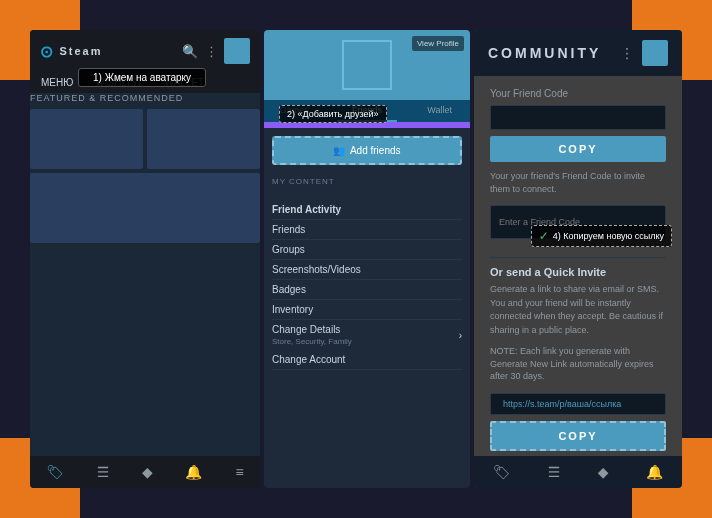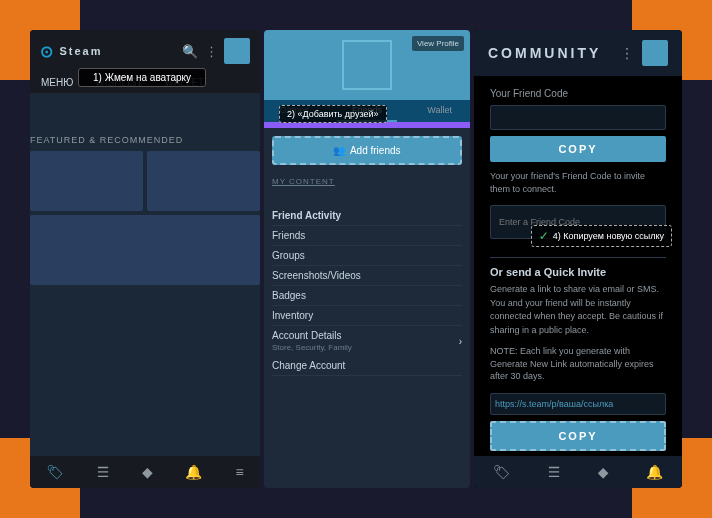--- a/index.html
+++ b/index.html
@@ -111,21 +111,20 @@
       color: #fff;
       font-size: 10px;
       padding: 3px 14px;
       border-radius: 3px;
       white-space: nowrap;
       z-index: 20;
       border: 1px solid #555;
     }
 
     .steam-content {
-      margin-top: 42px;
     }
 
     .featured-label {
       color: #8f98a0;
       font-size: 9px;
       letter-spacing: 1px;
       margin-bottom: 6px;
     }
 
     .featured-grid {
@@ -252,22 +251,21 @@
     }
 
     .my-content-section {
       padding: 4px 8px;
     }
 
     .my-content-label {
       color: #6a7d8f;
       font-size: 8px;
       letter-spacing: 1px;
-      margin-bottom: 20px;
-      text-decoration: underline;
+      margin-bottom: 14px;
     }
 
     .content-item {
       color: #c7d5e0;
       font-size: 10px;
       padding: 4px 0;
       cursor: pointer;
       border-bottom: 1px solid rgba(255,255,255,0.05);
     }
     .content-item.bold { font-weight: bold; }
@@ -283,21 +281,21 @@
     }
 
     .account-item small {
       font-size: 8px;
       color: #6a7d8f;
     }
 
     
     .community-panel {
       flex: 1;
-      background: #000000;
+      background: #404040;
       border-radius: 4px;
       overflow: hidden;
       position: relative;
     }
 
     .community-header {
       background: #141d2b;
       padding: 10px 14px;
       display: flex;
       align-items: center;
@@ -421,21 +419,21 @@
     .check-icon {
       color: #4abe6e;
       font-size: 12px;
     }
 
     .link-url {
       width: 100%;
       background: #0f1923;
       border: 1px solid #2a3a4a;
       color: #4a9bbe;
-      padding: 5px 4px;
+      padding: 5px 12px;
       font-size: 9px;
       border-radius: 2px;
       margin-bottom: 6px;
     }
 
     .copy-btn-2 {
       width: 100%;
       background: #4a9bbe;
       color: #fff;
       font-size: 11px;
@@ -558,21 +556,21 @@
     <div class="my-content-section">
       <div class="my-content-label">MY CONTENT</div>
       <div class="content-item bold">Friend Activity</div>
       <div class="content-item">Friends</div>
       <div class="content-item">Groups</div>
       <div class="content-item">Screenshots/Videos</div>
       <div class="content-item">Badges</div>
       <div class="content-item">Inventory</div>
       <div class="account-item">
         <div>
-          <div>Account Details</div>
+          <div>Change Details</div>
           <small>Store, Security, Family</small>
         </div>
         <span>›</span>
       </div>
       <div class="content-item">Change Account</div>
     </div>
   </div>
 
   <div class="community-panel">
     <div class="community-header">

